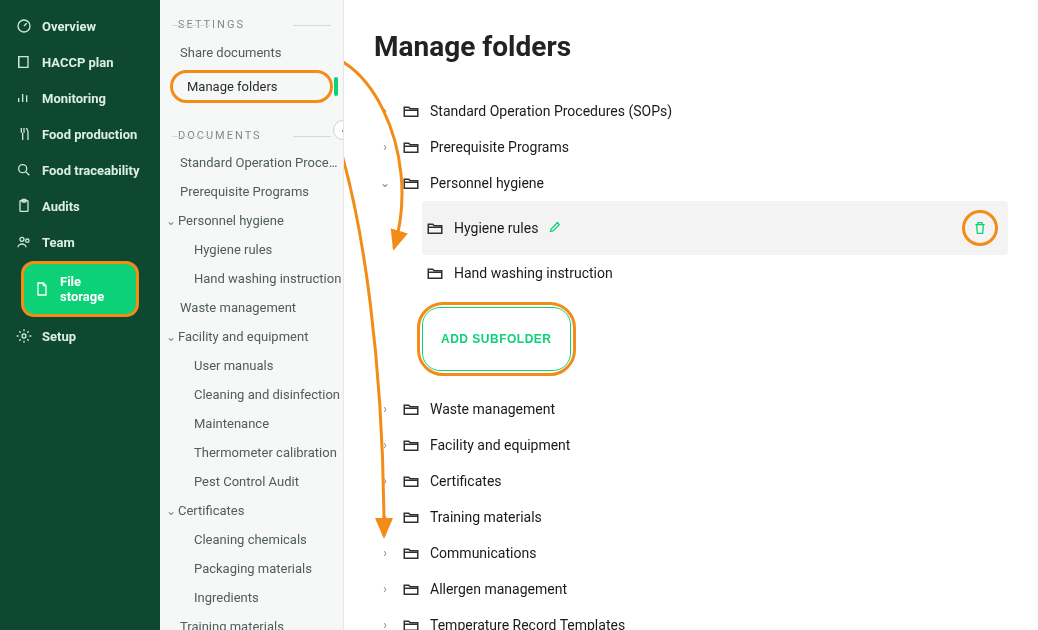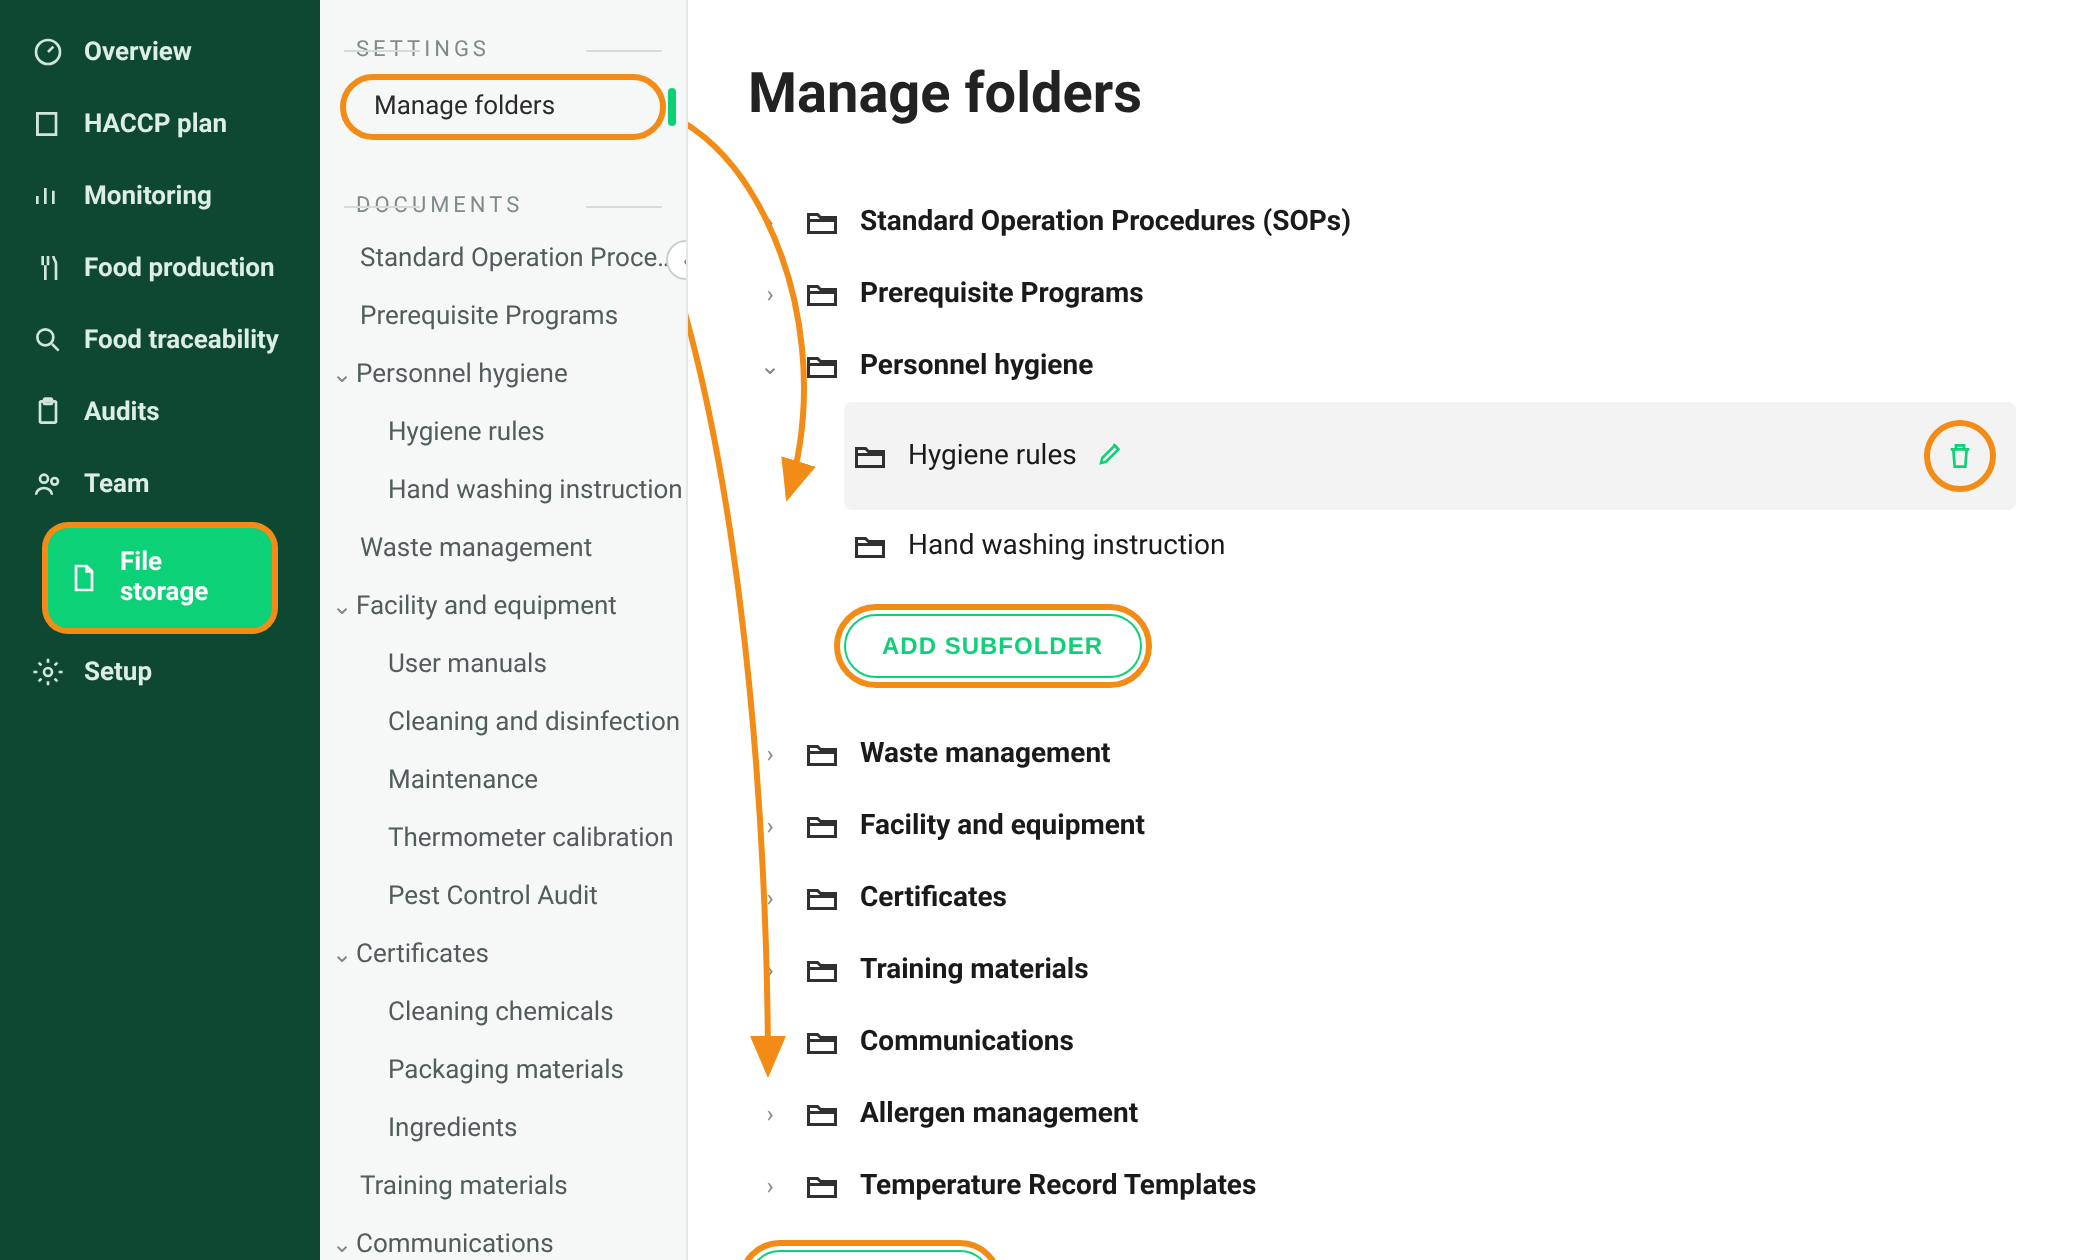--- a/index.html
+++ b/index.html
@@ -29,28 +29,28 @@
   .panel2 .doc.exp::before { content:"⌄"; display:inline-block; width:12px; margin-left:-14px; color:#7e8b8b; font-size:12px; }
   .panel2 .collapse-handle { position:absolute; right:-10px; top:120px; width:20px; height:20px; background:#fff; border:1px solid #ccd2d2; border-radius:50%; display:flex; align-items:center; justify-content:center; color:#7e8b8b; font-size:11px; cursor:pointer; z-index:5;}
 
   
   .main { flex:1; padding:30px 30px 10px 30px; overflow-y:auto; position:relative; }
   h1 { font-size:28px; font-weight:700; margin-bottom:30px; }
   .tree-row { display:flex; align-items:center; gap:10px; padding:9px 4px; }
   .tree-row .chev { width:14px; color:#888; font-size:12px; cursor:pointer; text-align:center; }
   .tree-row .folder-ic { width:18px; height:18px; }
   .tree-row .folder-ic svg { width:18px; height:18px; stroke:#303030; fill:none; stroke-width:2; }
-  .tree-row .label { font-weight:700; color:#1a1a1a; cursor:pointer; }
+  .tree-row .label { font-weight:400; color:#1a1a1a; cursor:pointer; }
   .tree-row.child { margin-left:48px; }
   .tree-row.highlight { background:#f3f3f3; border-radius:4px; padding-right:10px; }
   .edit-ic svg { width:15px; height:15px; stroke:#0dd177; fill:none; stroke-width:2; }
   .spacer { flex:1; }
   .trash-circle { width:36px; height:36px; border:3px solid #f28c16; border-radius:50%; display:flex; align-items:center; justify-content:center; }
   .trash-circle svg { width:16px; height:16px; stroke:#0dd177; fill:none; stroke-width:2; }
-  .add-btn { display:inline-block; border:1px solid #0dd177; color:#0dd177; font-weight:700; font-size:12px; letter-spacing:.5px; padding:8px 18px; border-radius:18px; cursor:pointer; background:#fff; }
+  .add-btn { display:inline-block; border:1px solid #0dd177; color:#0dd177; font-weight:700; font-size:12px; letter-spacing:.5px; padding:24px 18px; border-radius:18px; cursor:pointer; background:#fff; }
   .add-btn-wrap { position:relative; display:inline-block; }
   .add-btn-wrap .halo { position:absolute; inset:-5px; border:3px solid #f28c16; border-radius:26px; pointer-events:none; }
 
   
   .arrow-svg { position:absolute; left:0; top:0; pointer-events:none; z-index:10; }
 </style>
 </head>
 <body>
 
 <div class="app">
@@ -133,20 +133,21 @@
             <circle cx="12" cy="12" r="3"></circle>
             <path d="M12 2v3M12 19v3M4 12H1M23 12h-3M5 5l2 2M17 17l2 2M5 19l2-2M17 7l2-2"></path>
           </svg>
         </span>
         <span>Setup</span>
       </div>
     </div>
 
   <div class="panel2">
     <div class="section-label">SETTINGS</div>
+    <div class="link">Share documents</div>
     <div class="link selected-box">
       <span>Manage folders</span>
       <span class="green-bar"></span>
     </div>
     <div class="section-label" style="margin-top:26px">DOCUMENTS</div>
     <div class="doc-list" id="doc-list">
         <div class="doc">Standard Operation Procedures...</div>
         <div class="doc">Prerequisite Programs</div>
         <div class="doc exp">Personnel hygiene</div>
         <div class="doc sub">Hygiene rules</div>

